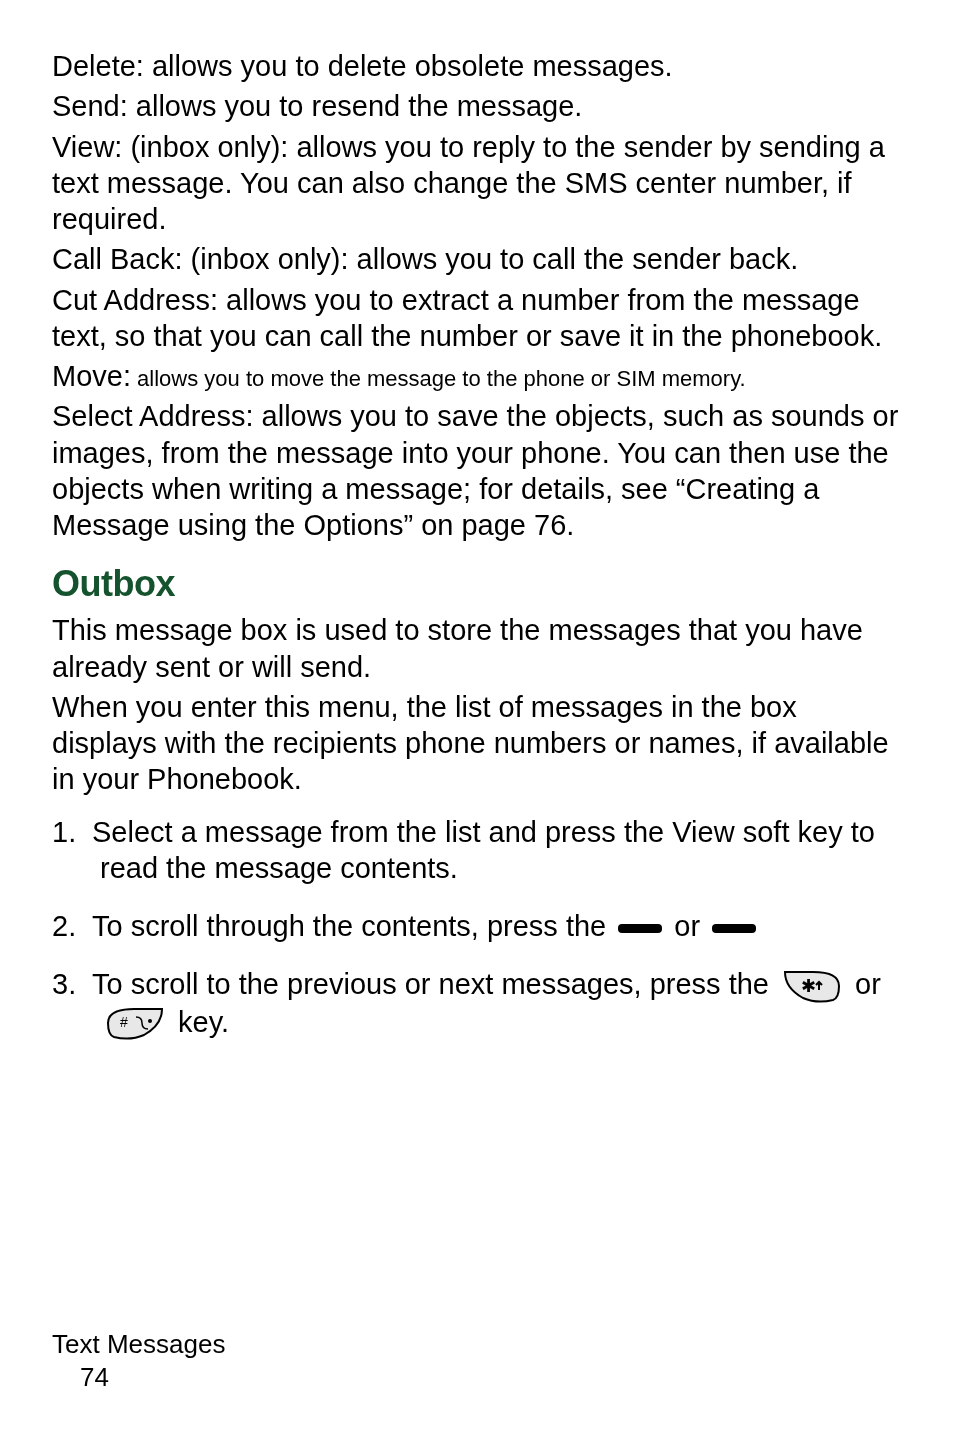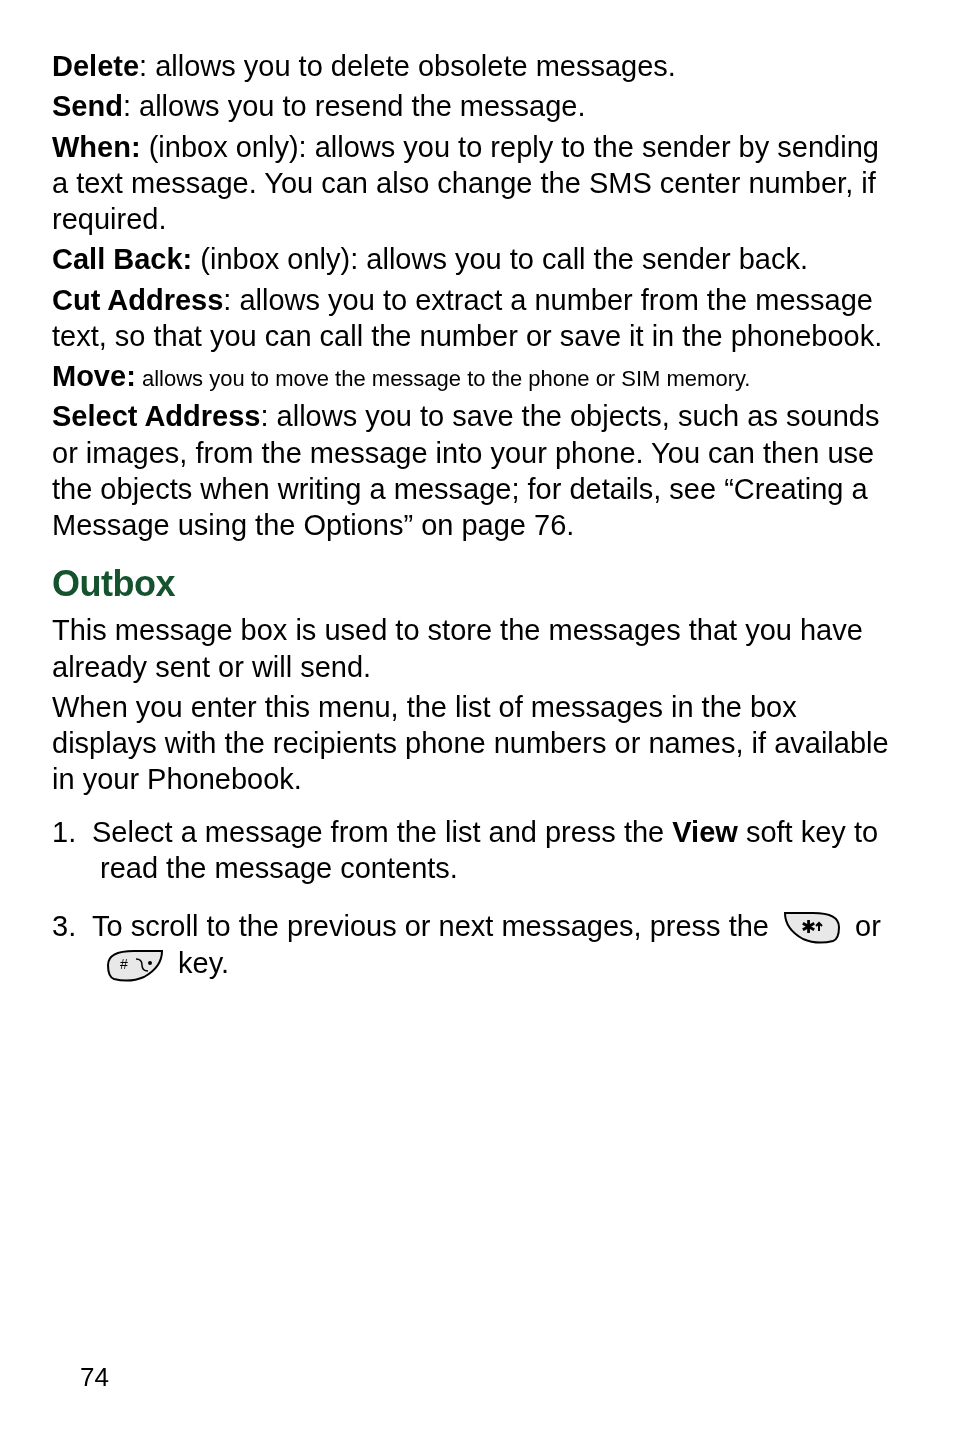--- a/index.html
+++ b/index.html
@@ -8,21 +8,21 @@
     height: 1433px;
     background: #fff;
     font-family: Arial, Helvetica, sans-serif;
     color: #000;
     padding: 48px 52px 40px 52px;
     font-size: 29px;
     line-height: 1.25;
     position: relative;
   }
   .para { margin-bottom: 4px; }
-  .term { font-weight: bold; }
+  .term { font-weight: normal; }
   .outbox-heading {
     color: #14532d;
     font-family: "Arial Narrow", Arial, sans-serif;
     font-weight: bold;
     font-size: 36px;
     margin-top: 18px;
     margin-bottom: 6px;
     font-stretch: condensed;
     letter-spacing: -0.5px;
   }
@@ -58,21 +58,21 @@
 
 <div class="para">
   <span class="term">Delete</span><span>: allows you to delete obsolete messages.</span>
 </div>
 
 <div class="para">
   <span class="term">Send</span><span>: allows you to resend the message.</span>
 </div>
 
 <div class="para">
-  <span class="term">When:</span><span> (inbox only): allows you to reply to the sender by sending a text message. You can also change the SMS center number, if required.</span>
+  <span class="term">View:</span><span> (inbox only): allows you to reply to the sender by sending a text message. You can also change the SMS center number, if required.</span>
 </div>
 
 <div class="para">
   <span class="term">Call Back:</span><span> (inbox only): allows you to call the sender back.</span>
 </div>
 
 <div class="para">
   <span class="term">Cut Address</span><span>: allows you to extract a number from the message text, so that you can call the number or save it in the phonebook.</span>
 </div>
 
@@ -87,20 +87,23 @@
 <div class="outbox-heading">Outbox</div>
 
 <div class="para">This message box is used to store the messages that you have already sent or will send.</div>
 <div class="para">When you enter this menu, the list of messages in the box displays with the recipients phone numbers or names, if available in your Phonebook.</div>
 
 <ol>
   <li>
     <span class="num">1.</span><span>Select a message from the list and press the </span><span class="term">View</span><span> soft key to read the message contents.</span>
   </li>
   <li>
+    <span class="num">2.</span><span>To scroll through the contents, press the </span><span class="key-rect"></span><span> or </span><span class="key-rect"></span>
+  </li>
+  <li>
     <span class="num">3.</span><span>To scroll to the previous or next messages, press the </span>
     <span class="key-star">
       <svg width="58" height="34" viewBox="0 0 58 34">
         <path d="M2 2 Q 2 18 20 28 Q 34 34 50 30 Q 56 28 56 16 Q 56 2 30 2 Q 10 2 2 2 Z" fill="#e8e8e8" stroke="#000" stroke-width="2"></path>
         <text x="18" y="22" font-size="18" font-family="Arial" fill="#000">✱</text>
         <path d="M36 20 L36 12 M33 15 L36 12 L39 15" stroke="#000" stroke-width="2" fill="none"></path>
       </svg>
     </span>
     <span> or </span>
     <span class="key-hash">
@@ -109,14 +112,15 @@
         <text x="14" y="20" font-size="14" font-family="Arial" fill="#000">#</text>
         <path d="M30 10 Q 36 10 36 16 Q 36 22 42 22" stroke="#000" stroke-width="1.5" fill="none"></path>
         <circle cx="44" cy="14" r="2" fill="#000"></circle>
       </svg>
     </span>
     <span> key.</span>
   </li>
 </ol>
 
 <div class="footer">
+  <div>Text Messages</div>
   <div class="page">74</div>
 </div>
 
 </body></html>

